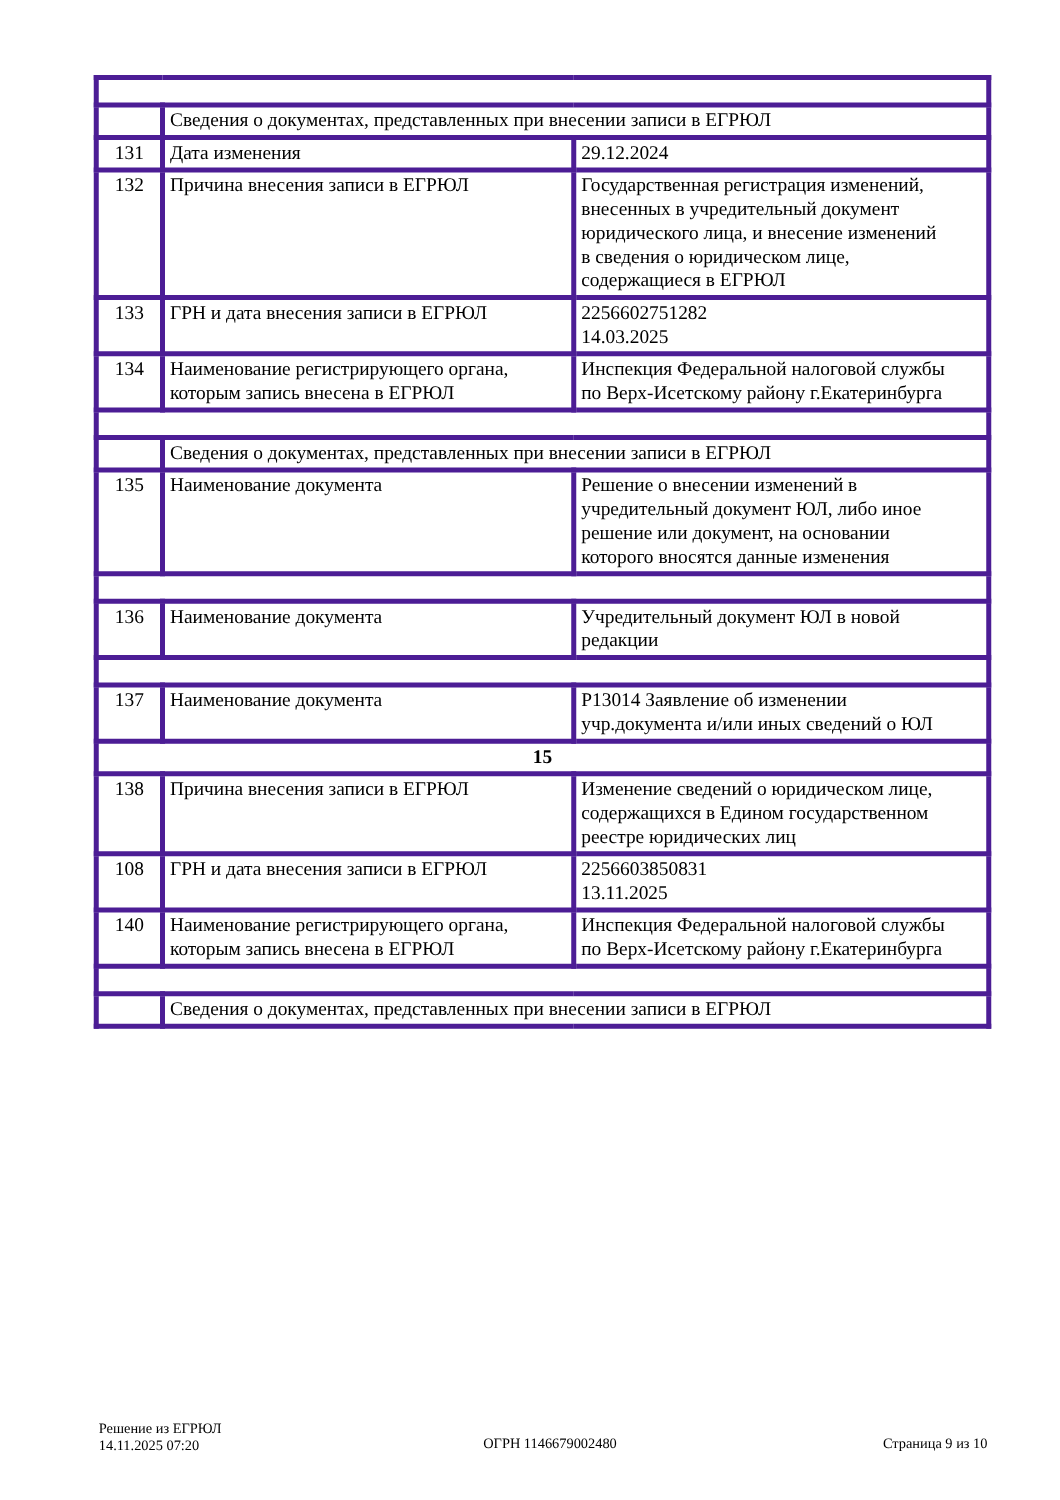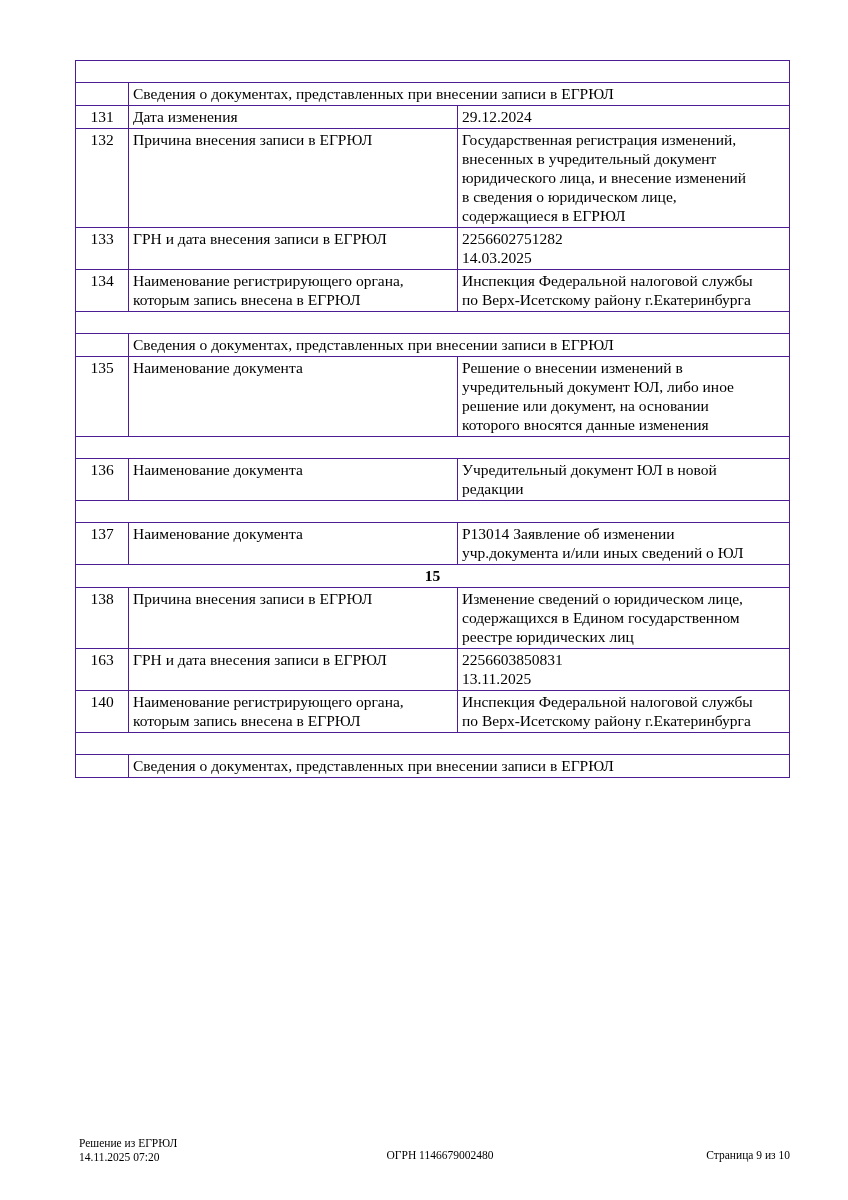--- a/index.html
+++ b/index.html
@@ -22,21 +22,21 @@
     position: absolute;
     left: 75px; top: 60px;
     width: 714px;
     border-collapse: collapse;
     table-layout: fixed;
   }
   col.c-num   { width: 53px; }
   col.c-label { width: 329px; }
   col.c-value { width: 332px; }
   table.doc-table td {
-    border: 1px solid #4c1d95;
+    border: 4px solid #4c1d95;
     vertical-align: top;
     font-size: 15.5px;
     line-height: 19px;
     padding: 1px 4px 2px 4px;
     white-space: pre-line;
     word-wrap: break-word;
     overflow: hidden;
   }
   table.doc-table td.num {
     text-align: center;
@@ -156,21 +156,21 @@
           <td class="group-num" colspan="3">15</td>
         </tr>
         <tr class="row-item">
           <td class="num">138</td>
           <td class="label">Причина внесения записи в ЕГРЮЛ</td>
           <td class="value">Изменение сведений о юридическом лице,
 содержащихся в Едином государственном
 реестре юридических лиц</td>
         </tr>
         <tr class="row-item">
-          <td class="num">163</td>
+          <td class="num">108</td>
           <td class="label">ГРН и дата внесения записи в ЕГРЮЛ</td>
           <td class="value">2256603850831
 13.11.2025</td>
         </tr>
         <tr class="row-item">
           <td class="num">140</td>
           <td class="label">Наименование регистрирующего органа,
 которым запись внесена в ЕГРЮЛ</td>
           <td class="value">Инспекция Федеральной налоговой службы
 по Верх-Исетскому району г.Екатеринбурга</td>

